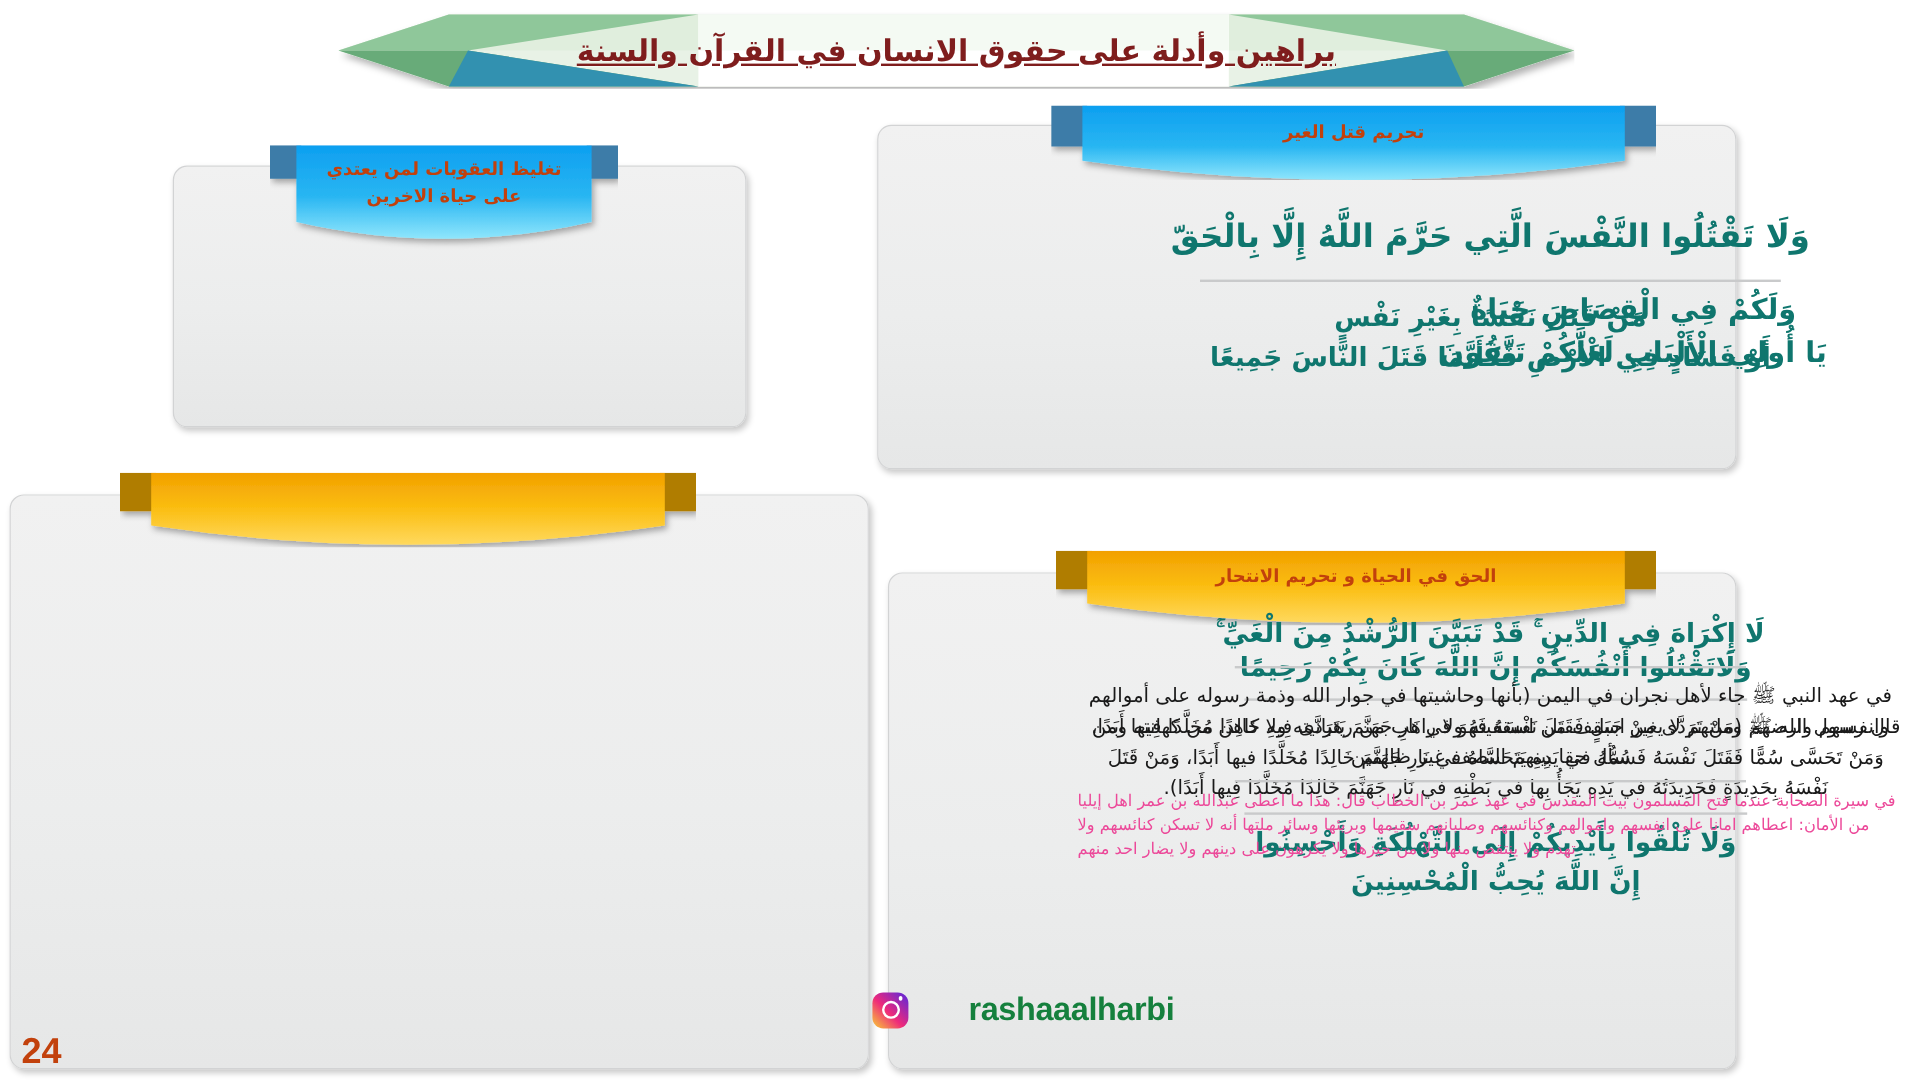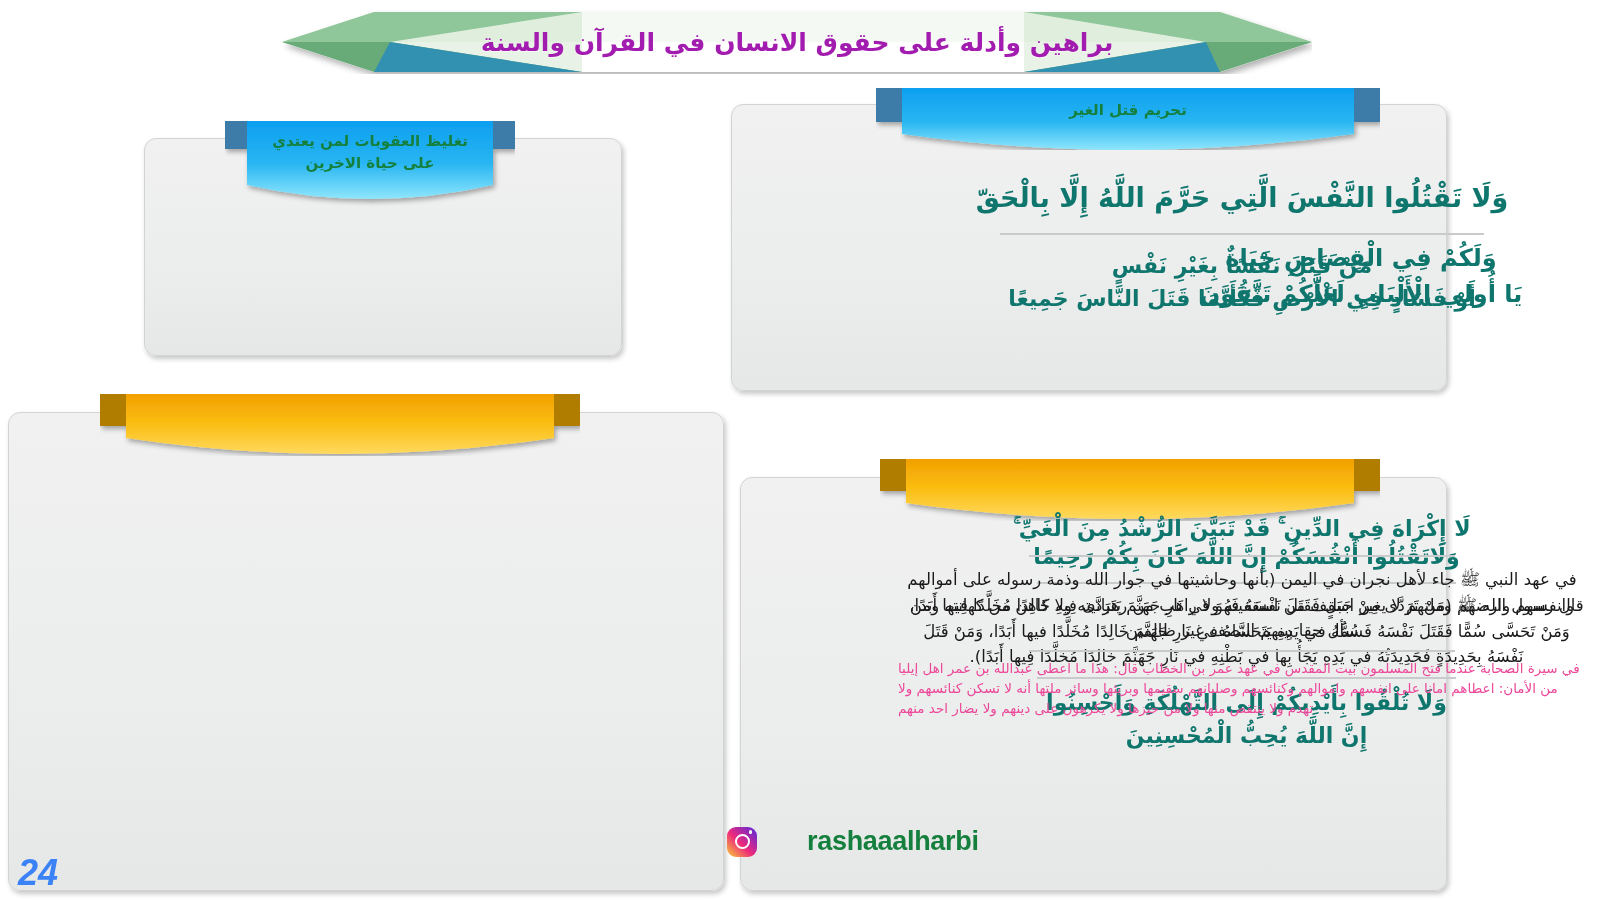--- a/index.html
+++ b/index.html
@@ -13,23 +13,24 @@
 
   
   .title-banner{
     position:absolute;left:282px;top:10px;width:1030px;height:64px;
   }
   .tb-shape{position:absolute;inset:0;}
   .tb-shape svg{display:block;width:100%;height:100%;}
   .title-text{
     position:absolute;inset:0;
     display:flex;align-items:center;justify-content:center;
-    font-size:25px;font-weight:bold;color:#a21caf;
+    font-size:25px;font-weight:bold;color:#7f1d1d;
     direction:rtl;letter-spacing:0;
     text-shadow:0 1px 0 rgba(255,255,255,.6);
+    text-decoration:underline;
   }
 
   
   .panel{
     position:absolute;
     background:linear-gradient(180deg,#f1f1f1 0%,#eceded 55%,#e6e7e7 100%);
     border:1px solid #d2d3d4;
     border-radius:12px;
     box-shadow:2px 3px 5px rgba(0,0,0,.22);
     box-sizing:border-box;
@@ -40,21 +41,21 @@
     direction:rtl;text-align:center;
   }
 
   
   .ribbon{position:absolute;}
   .ribbon svg{display:block;}
   .ribbon-label{
     position:absolute;left:0;right:0;top:0;
     display:flex;align-items:flex-start;justify-content:center;
     flex-direction:column;align-items:center;
-    font-size:15px;font-weight:bold;color:#15803d;
+    font-size:15px;font-weight:bold;color:#c2410c;
     direction:rtl;line-height:1.45;
     text-align:center;pointer-events:none;
   }
 
   
   .ayah{
     color:#0f766e;
     font-weight:bold;
     direction:rtl;
     text-align:center;
@@ -76,23 +77,22 @@
   }
   .divider{
     height:0;border-top:2px solid #c9cacb;
     margin:7px auto;width:72%;
   }
   .divider.thin{border-top:2px solid #c9cacb;width:62%;}
 
   
   .page-num{
     position:absolute;left:18px;bottom:6px;
-    font-size:36px;font-weight:bold;color:#3b82f6;
+    font-size:30px;font-weight:bold;color:#c2410c;
     font-family:"Liberation Sans",sans-serif;
-    font-style:italic;
   }
 
   
   .watermark{
     position:absolute;left:727px;top:826px;
     display:flex;align-items:center;gap:2px;direction:ltr;
   }
   .ig-icon{
     width:30px;height:30px;border-radius:9px;
     background:linear-gradient(45deg,#f9ce34 0%,#ee2a7b 45%,#6228d7 95%);
@@ -223,20 +223,23 @@
       <filter id="rbshadow3" x="-15%" y="-15%" width="140%" height="160%">
         <feDropShadow dx="2" dy="3" stdDeviation="2.5" flood-color="#000" flood-opacity="0.33"></feDropShadow>
       </filter>
     </defs>
     <g filter="url(#rbshadow3)">
       <polygon points="0,0 30,0 30,32 0,32" fill="#b07d06"></polygon>
       <polygon points="470,0 500,0 500,32 470,32" fill="#b07d06"></polygon>
       <path d="M26,0 H474 V44 Q250,76 26,44 Z" fill="url(#goldGrad1)"></path>
     </g>
   </svg>
+  <div class="ribbon-label" style="height:44px;justify-content:center;">
+    <span>الحق في الحياة و تحريم الانتحار</span>
+  </div>
 </div>
 <div class="panel-body" style="left:740px;top:540px;width:707px;padding:0 16px;">
   <div class="ayah md">وَلَاتَقْتُلُوا أَنْفُسَكُمْ إِنَّ اللَّهَ كَانَ بِكُمْ رَحِيمًا</div>
   <div class="divider thin" style="margin:9px auto;"></div>
   <div class="body-ar">قال رسول الله ﷺ (مَنْ تَرَدَّى مِنْ جَبَلٍ فَقَتَلَ نَفْسَهُ فَهُوَ في نَارِ جَهَنَّمَ يَتَرَدَّى فِيهِ خَالِدًا مُخَلَّدًا فِيها أَبَدًا، وَمَنْ تَحَسَّى سُمًّا فَقَتَلَ نَفْسَهُ فَسُمُّهُ في يَدِهِ يَتَحَسَّاهُ في نَارِ جَهَنَّمَ خَالِدًا مُخَلَّدًا فيها أَبَدًا، وَمَنْ قَتَلَ نَفْسَهُ بِحَدِيدَةٍ فَحَدِيدَتُهُ في يَدِهِ يَجَأُ بِها في بَطْنِهِ في نَارِ جَهَنَّمَ خَالِدًا مُخَلَّدًا فِيها أَبَدًا).</div>
   <div class="divider thin" style="margin:7px auto;"></div>
   <div class="ayah md">وَلَا تُلْقُوا بِأَيْدِيكُمْ إِلَى التَّهْلُكَةِ وَأَحْسِنُوا</div>
   <div class="ayah md">إِنَّ اللَّهَ يُحِبُّ الْمُحْسِنِينَ</div>
 </div>
 

